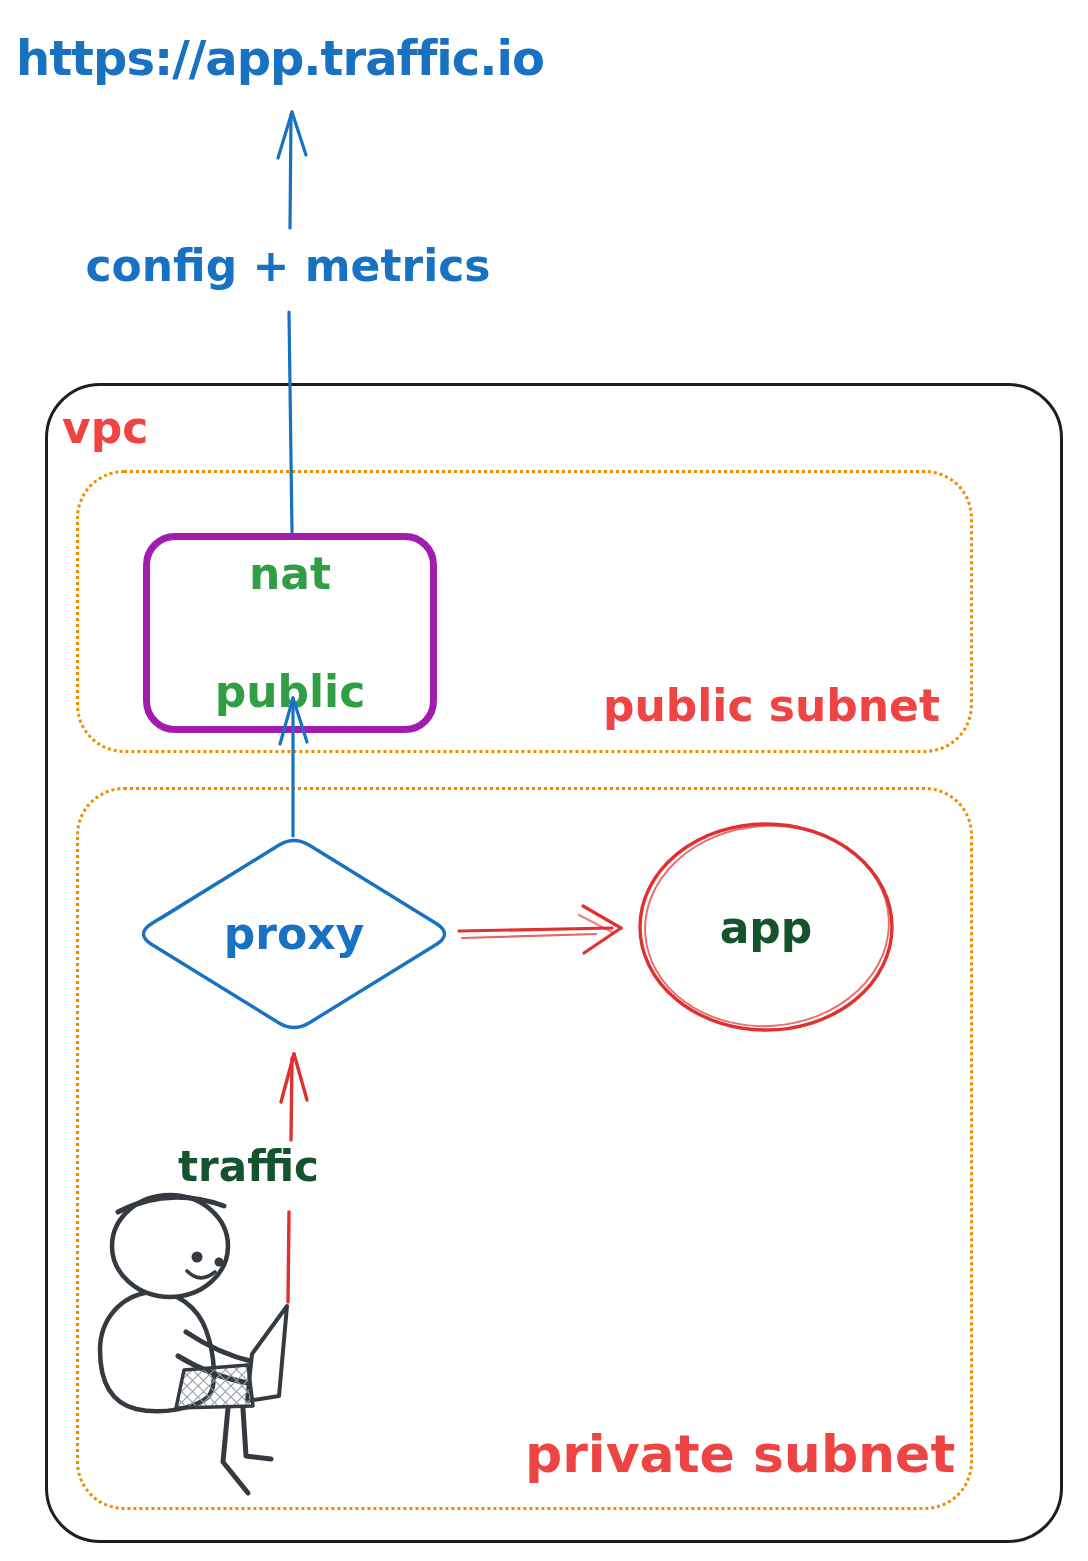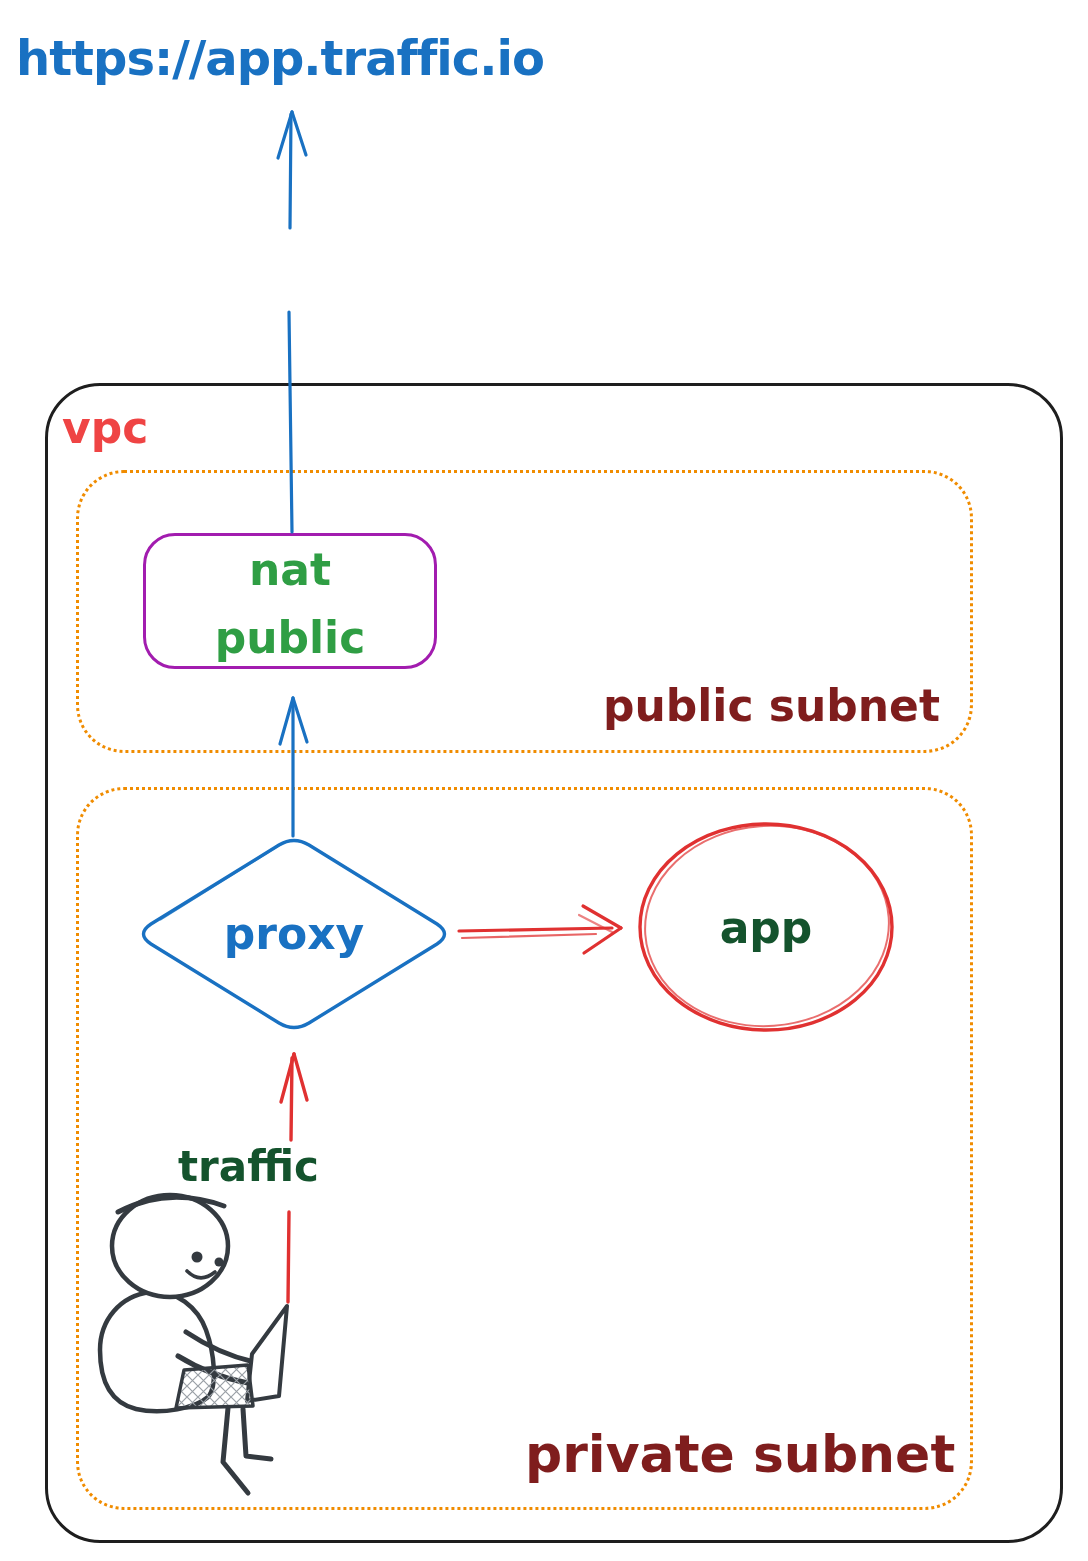--- a/index.html
+++ b/index.html
@@ -2,38 +2,38 @@
 <html><head>
 <meta charset="utf-8">
 <style>
   html,body{margin:0;padding:0;background:#ffffff;}
   #canvas{
     position:relative;width:1088px;height:1561px;background:#ffffff;overflow:hidden;
     font-family:"DejaVu Sans", sans-serif;
   }
   .label{position:absolute;font-weight:bold;white-space:nowrap;}
   .blue{color:#1971c2;}
-  .orange{color:#7f1d1d;}
+  .orange{color:#ef4444;}
   .red{color:#14532d;}
   .ink{color:#ef4444;}
 
   #url-label{left:16px;top:30px;font-size:48px;letter-spacing:-1px;}
   #config-metrics-label{left:58px;top:240px;width:460px;text-align:center;font-size:44px;}
   #vpc-label{left:62px;top:402px;font-size:44px;}
   #public-subnet-label{left:520px;top:680px;width:420px;text-align:right;font-size:44px;}
   #private-subnet-label{left:525px;top:1424px;width:420px;text-align:right;font-size:52px;}
   #traffic-label{left:178px;top:1142px;width:220px;text-align:left;font-size:42px;}
   #proxy-label{left:196px;top:908px;width:196px;text-align:center;font-size:44px;}
   #app-label{left:666px;top:902px;width:200px;text-align:center;font-size:44px;}
 
   .box{position:absolute;box-sizing:border-box;background:transparent;}
   #vpc-box{left:45px;top:383px;width:1018px;height:1160px;border:3px solid #1e1e1e;border-radius:55px;}
   #public-subnet-box{left:76px;top:470px;width:897px;height:283px;border:3.5px dotted #f08c00;border-radius:48px;}
   #private-subnet-box{left:76px;top:787px;width:897px;height:723px;border:3.5px dotted #f08c00;border-radius:48px;}
-  #nat-gateway-box{left:143px;top:533px;width:294px;height:136px;border:3px solid #a21caf;border-radius:32px;
+  #nat-gateway-box{left:143px;top:533px;width:294px;height:200px;border:7px solid #a21caf;border-radius:32px;
     display:flex;flex-direction:column;align-items:center;justify-content:space-between;}
   #nat-gateway-box .nat-line{font-weight:bold;font-size:44px;color:#2f9e44;line-height:1.55;white-space:nowrap;}
 
   #shape-layer{position:absolute;left:0;top:0;width:1088px;height:1561px;pointer-events:none;}
 </style>
 </head>
 <body>
 
 <div id="canvas">
 
@@ -101,20 +101,21 @@
       <path d="M186 1332 C210 1348 232 1357 254 1362" stroke-width="5"></path>
       <path d="M178 1356 C204 1372 226 1379 248 1383" stroke-width="5"></path>
       <polygon points="287,1306 252,1354 247,1401 279,1396" fill="#ffffff" stroke-width="4"></polygon>
       <polygon points="184,1370 248,1365 253,1406 176,1408" fill="url(#hatch)" stroke-width="3.5"></polygon>
       <path d="M228 1408 L223 1462 L248 1493" stroke-width="5"></path>
       <path d="M243 1409 L246 1456 L271 1459" stroke-width="5"></path>
     </g>
   </svg>
 
   <div id="url-label" class="label blue">https://app.traffic.io</div>
+  <div id="config-metrics-label" class="label blue">config + metrics</div>
   <div id="vpc-label" class="label ink">vpc</div>
   <div id="public-subnet-label" class="label orange">public subnet</div>
   <div id="private-subnet-label" class="label orange">private subnet</div>
   <div id="proxy-label" class="label blue">proxy</div>
   <div id="app-label" class="label red">app</div>
   <div id="traffic-label" class="label red">traffic</div>
 
 </div>
 
 </body></html>

